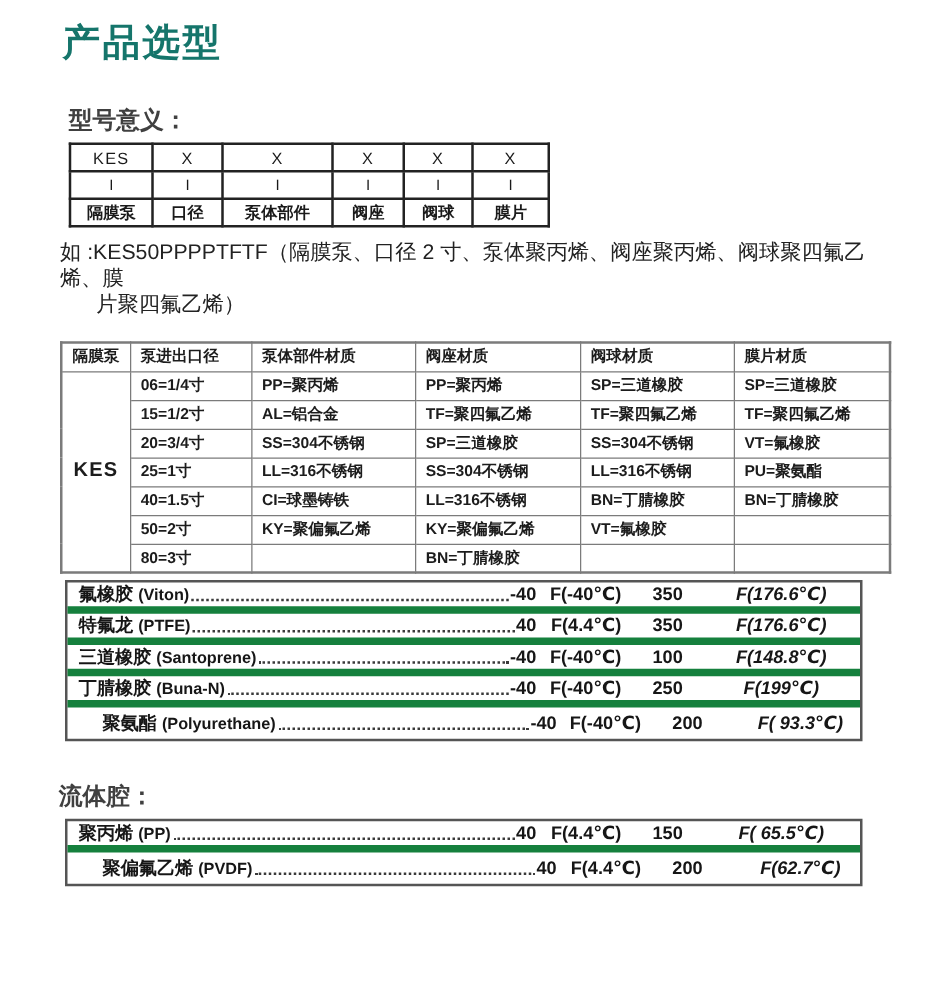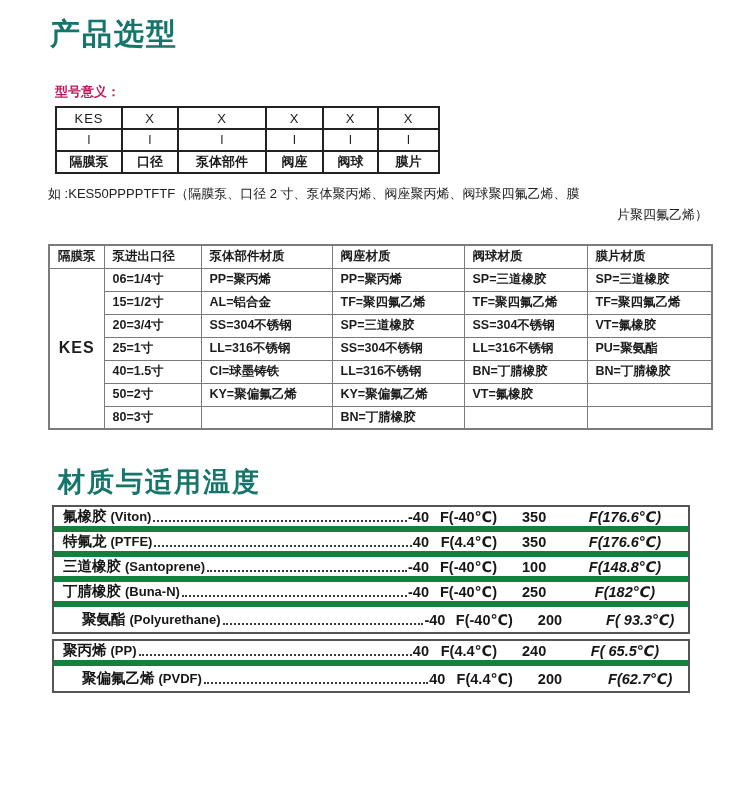--- a/index.html
+++ b/index.html
@@ -7,37 +7,37 @@
   body {
     width:750px; height:806px;
     font-family:"Liberation Sans","DejaVu Sans",sans-serif;
     color:#1a1a1a; overflow:hidden;
   }
   .page { width:664px; height:806px; padding:14px 28px 0 45px; }
 
   .h1 { margin-left:5px; font-size:30px; font-weight:bold; color:#15756b; letter-spacing:2px; }
   .h2 { margin-left:13px; margin-top:34px; font-size:27px; font-weight:bold; color:#15756b; letter-spacing:2px; }
 
-  .sec-label { font-size:13px; font-weight:bold; color:#be185d; }
+  .sec-label { font-size:19px; font-weight:bold; color:#404040; }
   .lbl-model { margin-left:10px; margin-top:28px; }
   .lbl-seal  { margin-top:12px; }
   .lbl-fluid { margin-top:31px; margin-left:2px; }
 
   
   table.model { margin-left:10px; margin-top:5px; border-collapse:collapse; width:383px; table-layout:fixed; }
   table.model td {
     border:2px solid #222; text-align:center; height:22px;
     font-size:13px; padding:0 2px;
   }
   table.model tr.r-code td { font-size:13px; letter-spacing:1px; }
   table.model tr.r-bar td { font-size:12px; }
   table.model tr.r-mean td { font-weight:bold; font-size:13px; }
 
-  .example { margin-left:3px; margin-top:9px; font-size:13px; color:#222; line-height:21px; width:660px; }
-  .example .l2 { padding-left:29px;text-align:right; }
+  .example { margin-left:3px; margin-top:9px; font-size:17px; color:#222; line-height:21px; width:660px; }
+  .example .l2 { padding-left:29px; }
 
   
   table.sel { margin-left:3px; margin-top:19px; border-collapse:collapse; width:663px; table-layout:fixed; border:2px solid #7b7b7b; }
   table.sel td, table.sel th {
     border:1px solid #7b7b7b; font-size:12.5px; text-align:left;
     padding:0 0 0 8px; height:23px; font-weight:bold; color:#1c1c1c;
   }
   table.sel th { font-weight:bold; }
   table.sel td.series { text-align:center; font-size:16px; font-weight:600; padding:0; letter-spacing:1px; }
   table.sel th.series-h { text-align:center; padding:0; font-size:12.5px; }
@@ -173,21 +173,20 @@
     <tr>
       <td>80=3寸</td>
       <td></td>
       <td>BN=丁腈橡胶</td>
       <td></td>
       <td></td>
     </tr>
   </tbody>
     </table>
 
-  <div class="h2">材质与适用温度</div>
 
 
   <div class="ttable">
     <div class="t-row">
       <span class="t-left">
           <span class="t-name">氟橡胶</span>
           <span class="t-en">(Viton)</span>
           <span class="leader"></span>
           <span class="t-min">-40</span>
         </span>
@@ -241,21 +240,21 @@
           <span class="t-en">(Buna-N)</span>
           <span class="leader"></span>
           <span class="t-min">-40</span>
         </span>
       <span class="fblock">
           <span>F(-40</span>
           <span>℃)</span>
         </span>
       <span class="t-max">250</span>
       <span class="fblock2">
-          <span>F(182</span>
+          <span>F(199</span>
           <span>℃)</span>
         </span>
     </div>
     <div class="t-row">
       <span class="t-left">
           <span class="t-name">聚氨酯</span>
           <span class="t-en">(Polyurethane)</span>
           <span class="leader"></span>
           <span class="t-min">-40</span>
         </span>
@@ -264,34 +263,35 @@
           <span>℃)</span>
         </span>
       <span class="t-max">200</span>
       <span class="fblock2">
           <span>F( 93.3</span>
           <span>℃)</span>
         </span>
     </div>
   </div>
 
+  <div class="sec-label lbl-fluid">流体腔：</div>
 
   <div class="ttable">
     <div class="t-row">
       <span class="t-left">
           <span class="t-name">聚丙烯</span>
           <span class="t-en">(PP)</span>
           <span class="leader"></span>
           <span class="t-min">40</span>
         </span>
       <span class="fblock">
           <span>F(4.4</span>
           <span>℃)</span>
         </span>
-      <span class="t-max">240</span>
+      <span class="t-max">150</span>
       <span class="fblock2">
           <span>F( 65.5</span>
           <span>℃)</span>
         </span>
     </div>
     <div class="t-row">
       <span class="t-left">
           <span class="t-name">聚偏氟乙烯</span>
           <span class="t-en">(PVDF)</span>
           <span class="leader"></span>

